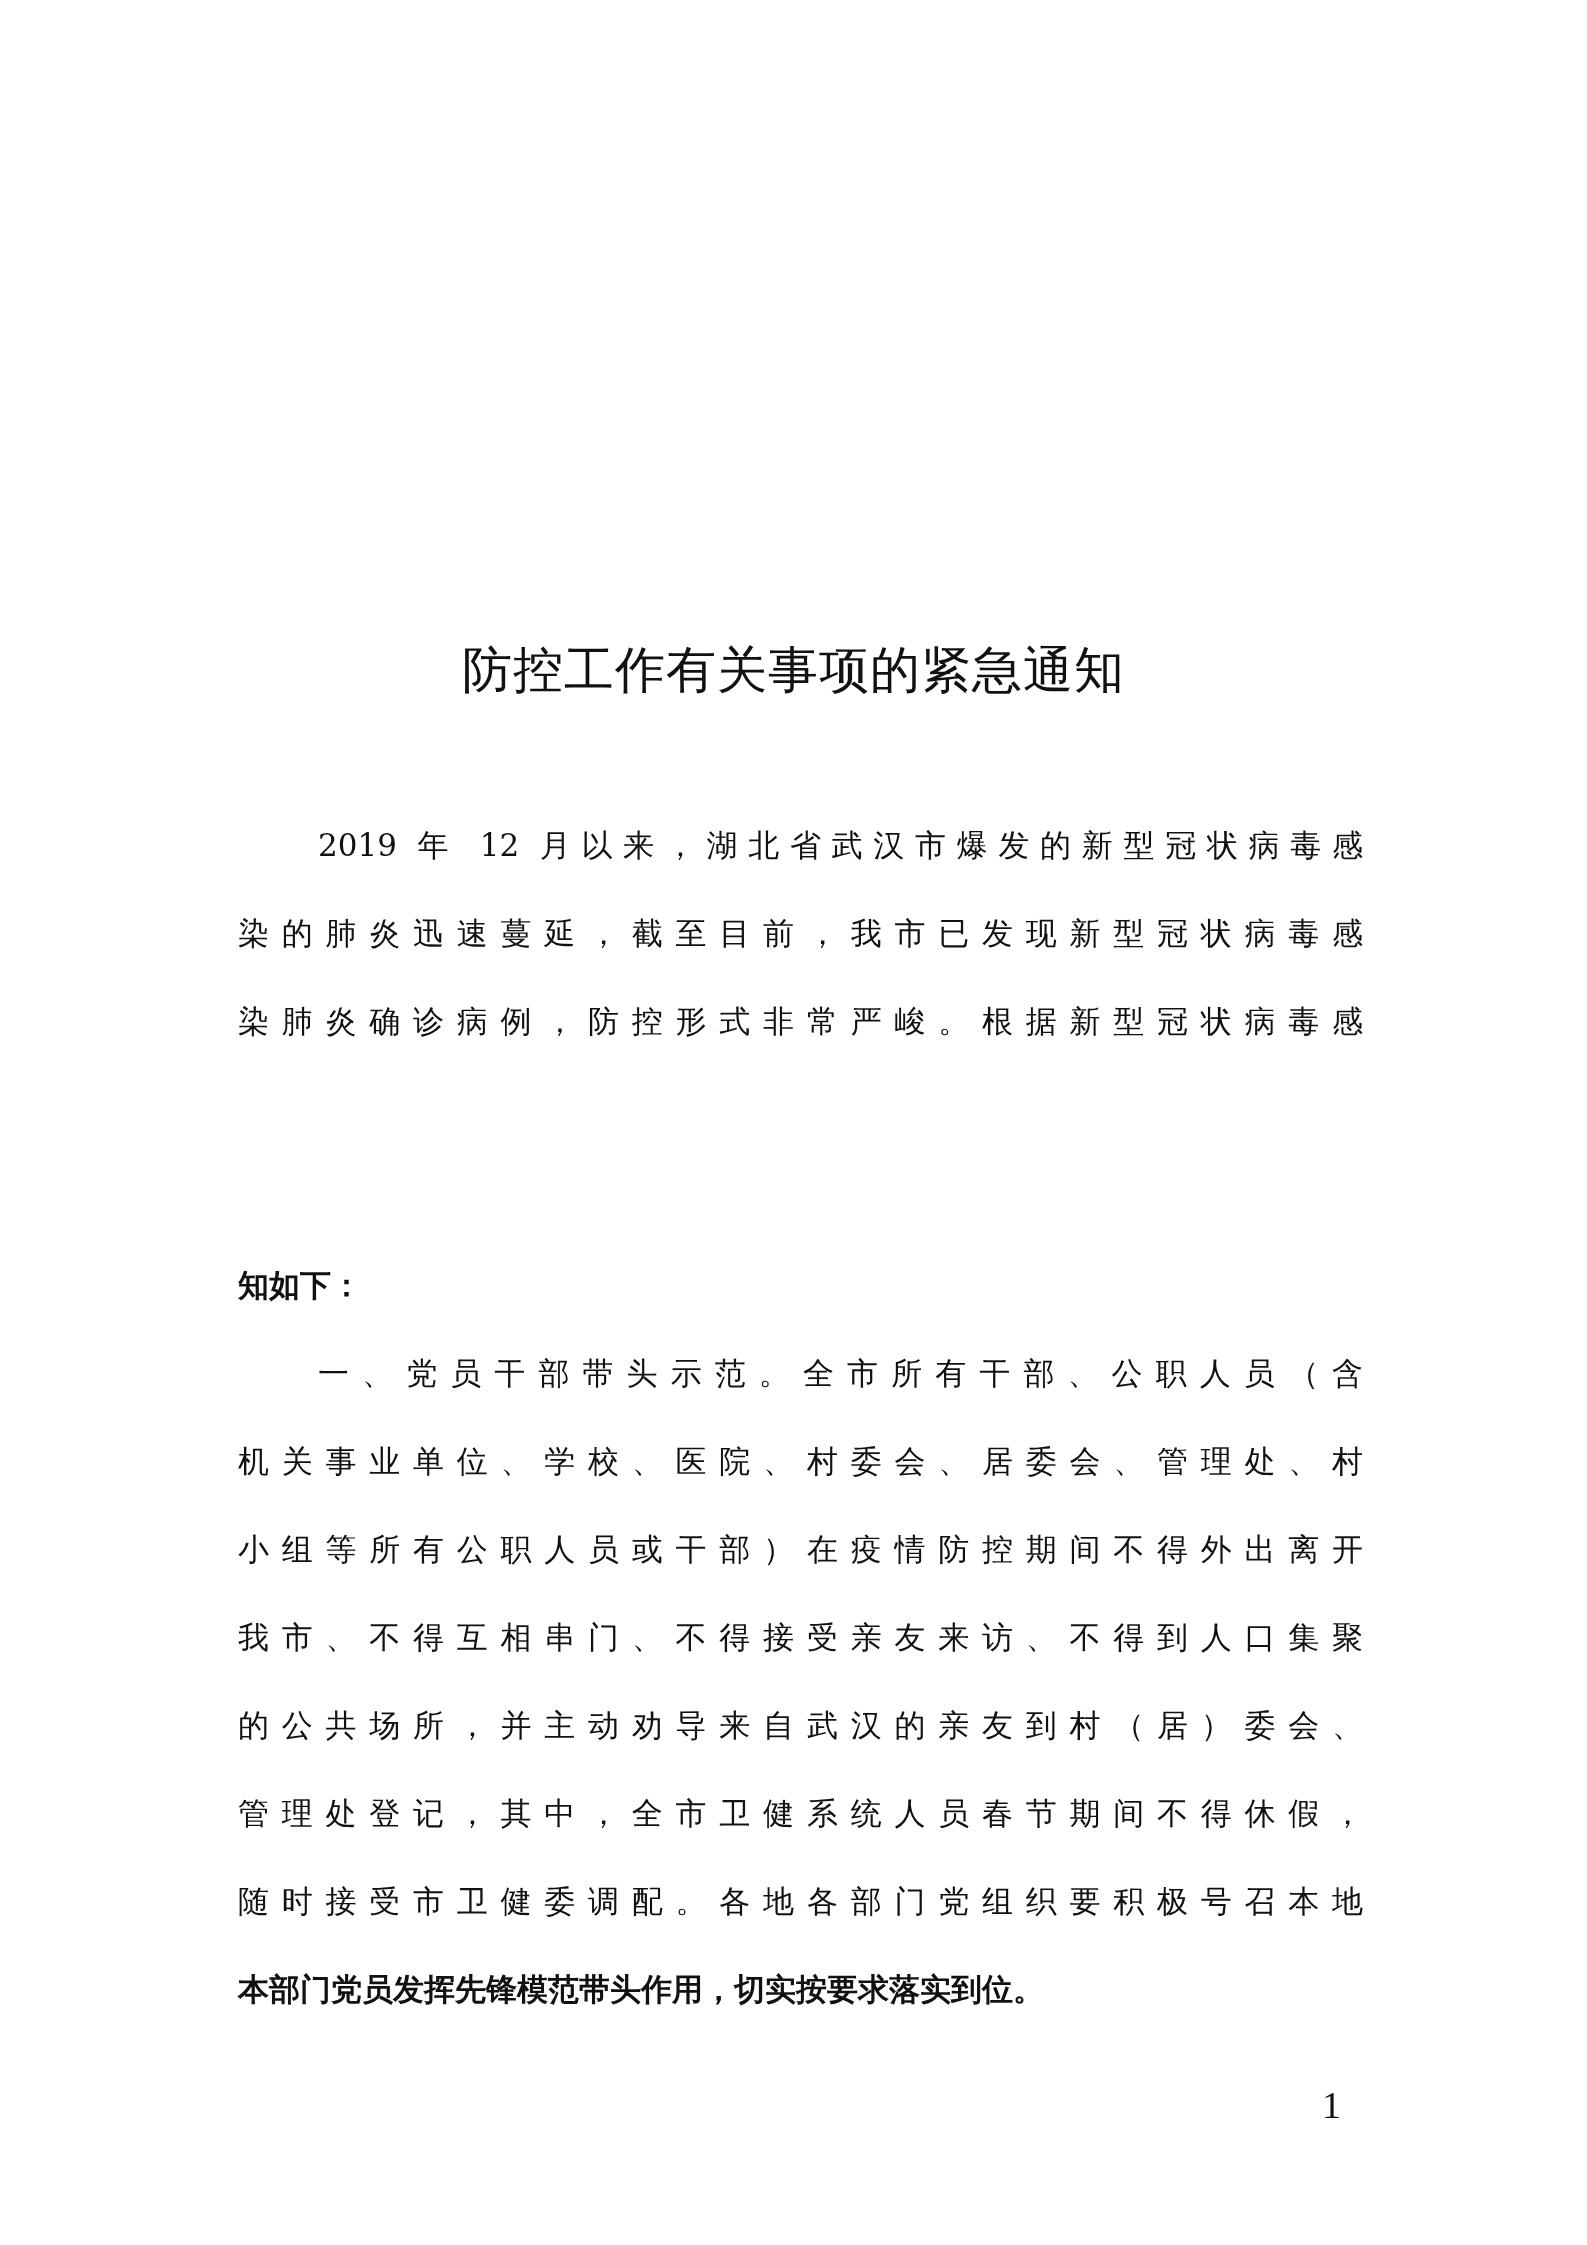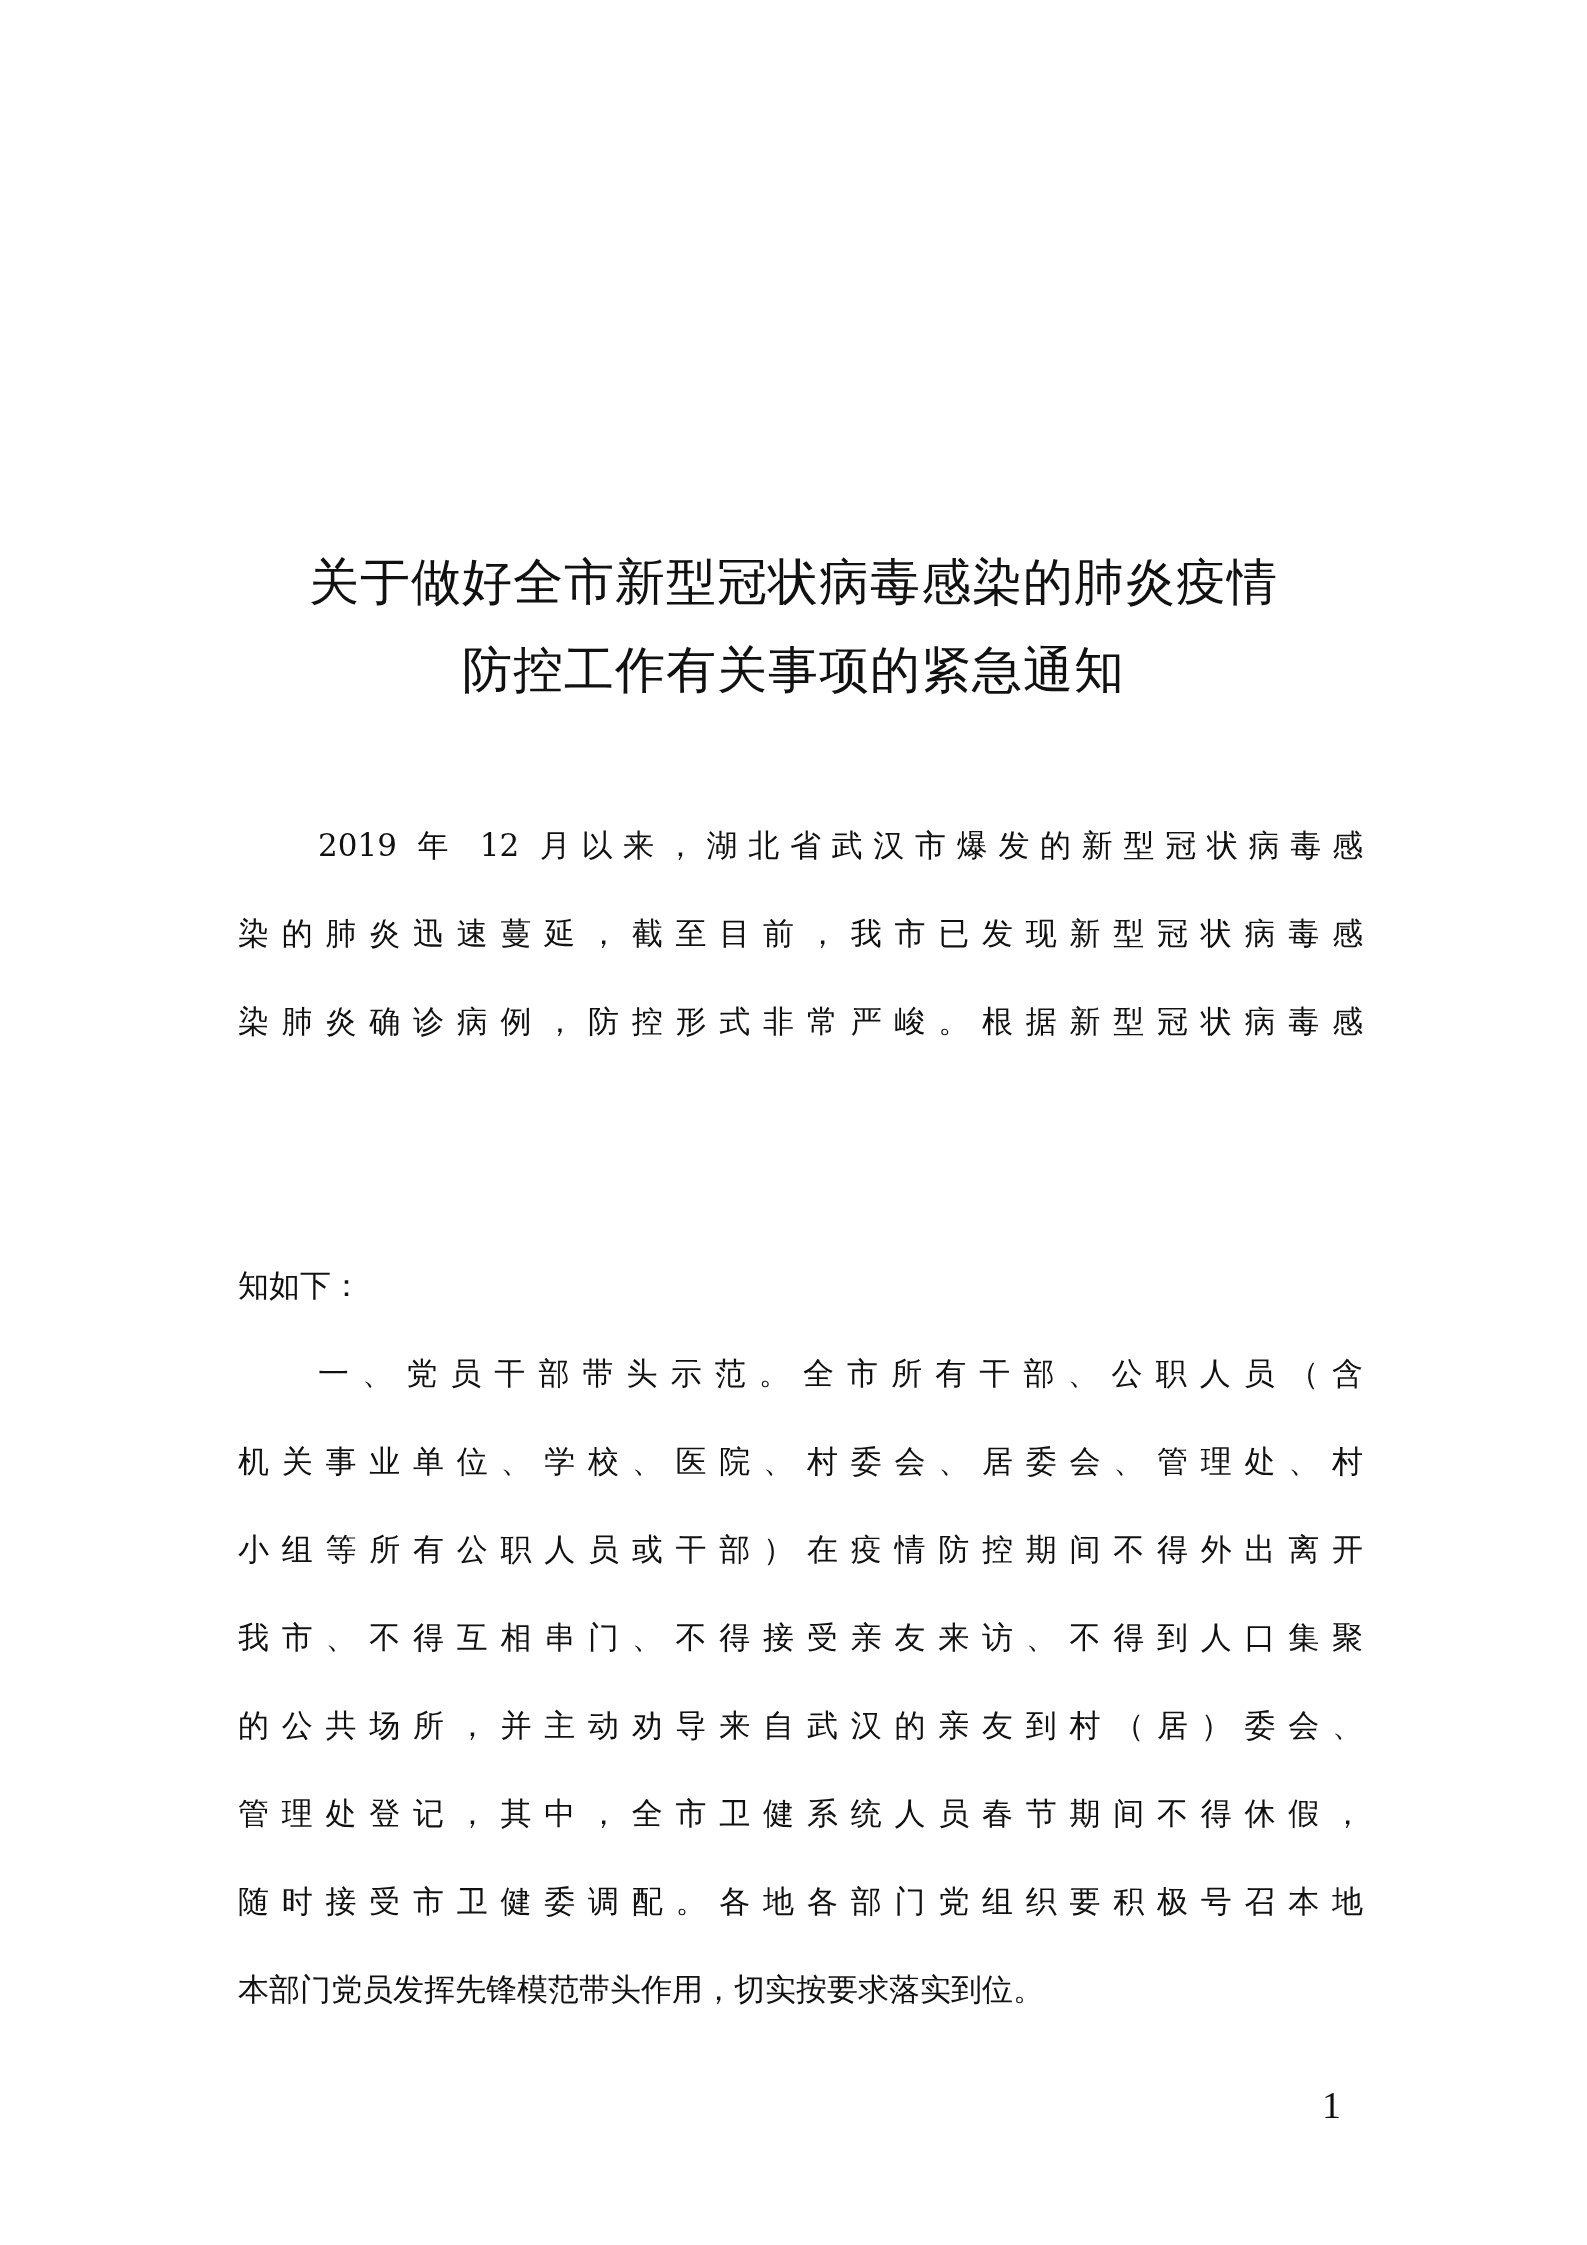--- a/index.html
+++ b/index.html
@@ -40,40 +40,40 @@
       left: 238px;
       width: 1125px;
       font-size: 31px;
       line-height: 50px;
       white-space: nowrap;
       text-align: justify;
       text-align-last: justify;
     }
     .body-line.last {
       text-align-last: left;
+      font-weight: bold;
     }
     .body-line.indent {
       left: 318px;
       width: 1045px;
     }
     .page-number {
       position: absolute;
       left: 1322px;
       top: 2085px;
       font-size: 38px;
       line-height: 40px;
       font-family: "Liberation Serif", serif;
     }
   </style>
 </head>
 <body>
 
 <div class="page">
 
-  <div class="title title-1">关于做好全市新型冠状病毒感染的肺炎疫情</div>
   <div class="title title-2">防控工作有关事项的紧急通知</div>
 
   <div class="body-line indent" style="top:820px;">2019 年 12 月以来，湖北省武汉市爆发的新型冠状病毒感</div>
   <div class="body-line" style="top:908px;">染的肺炎迅速蔓延，截至目前，我市已发现新型冠状病毒感</div>
   <div class="body-line" style="top:996px;">染肺炎确诊病例，防控形式非常严峻。根据新型冠状病毒感</div>
   <div class="body-line last" style="top:1260px;">知如下：</div>
 
   <div class="body-line indent" style="top:1348px;">一、党员干部带头示范。全市所有干部、公职人员（含</div>
   <div class="body-line" style="top:1436px;">机关事业单位、学校、医院、村委会、居委会、管理处、村</div>
   <div class="body-line" style="top:1524px;">小组等所有公职人员或干部）在疫情防控期间不得外出离开</div>

